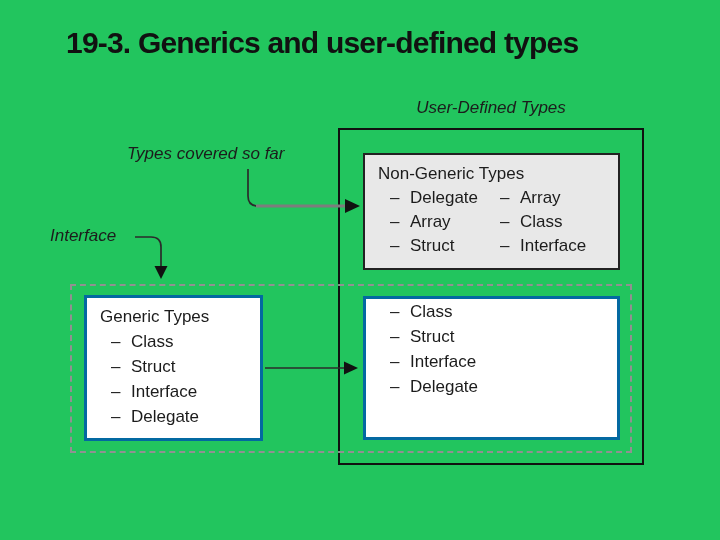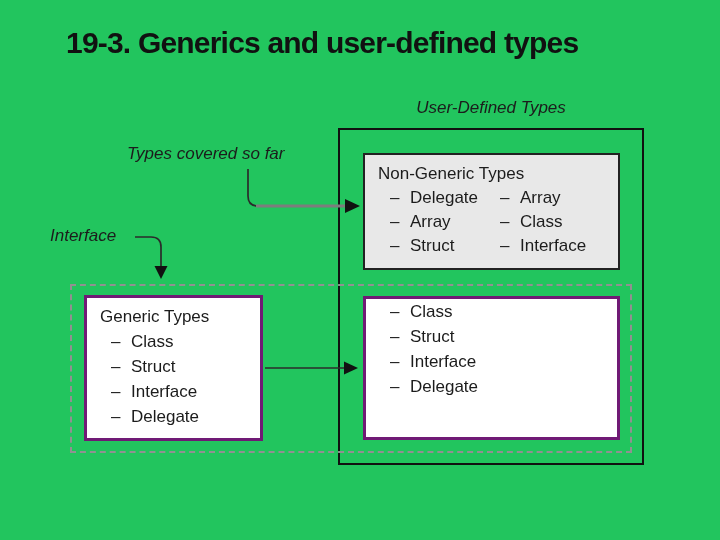--- a/index.html
+++ b/index.html
@@ -32,21 +32,21 @@
 
   .big-box{
     position:absolute;left:338px;top:128px;width:306px;height:337px;
     border:2px solid #111;background:transparent;
   }
   .dashed-box{
     position:absolute;left:70px;top:284px;width:562px;height:169px;
     border:2px dashed var(--dashed-border);background:transparent;
   }
   .type-box{
-    position:absolute;background:#fff;border:3px solid #701a75;
+    position:absolute;background:#fff;border:3px solid #0369a1;
     font-size:17px;
   }
   #non-generic-box{
     left:363px;top:153px;width:257px;height:117px;
     background:var(--non-generic-fill);border:2px solid #222;
   }
   #generic-box{left:84px;top:295px;width:179px;height:146px;}
   #constructed-box{left:363px;top:296px;width:257px;height:144px;}
 
   .box-title{

